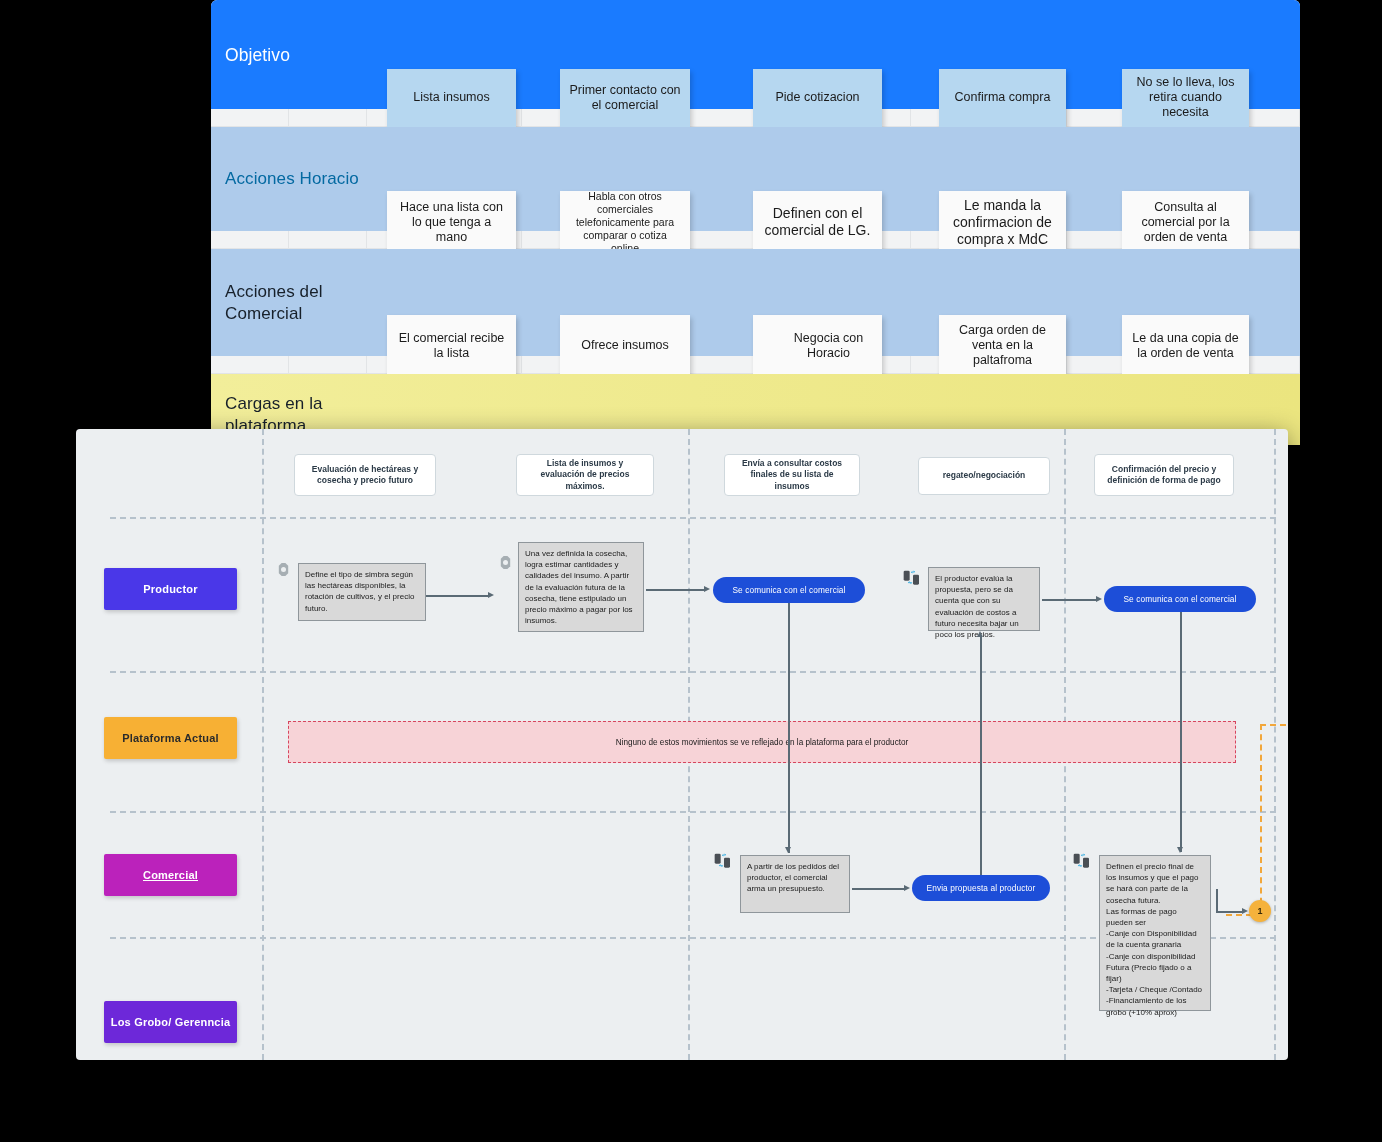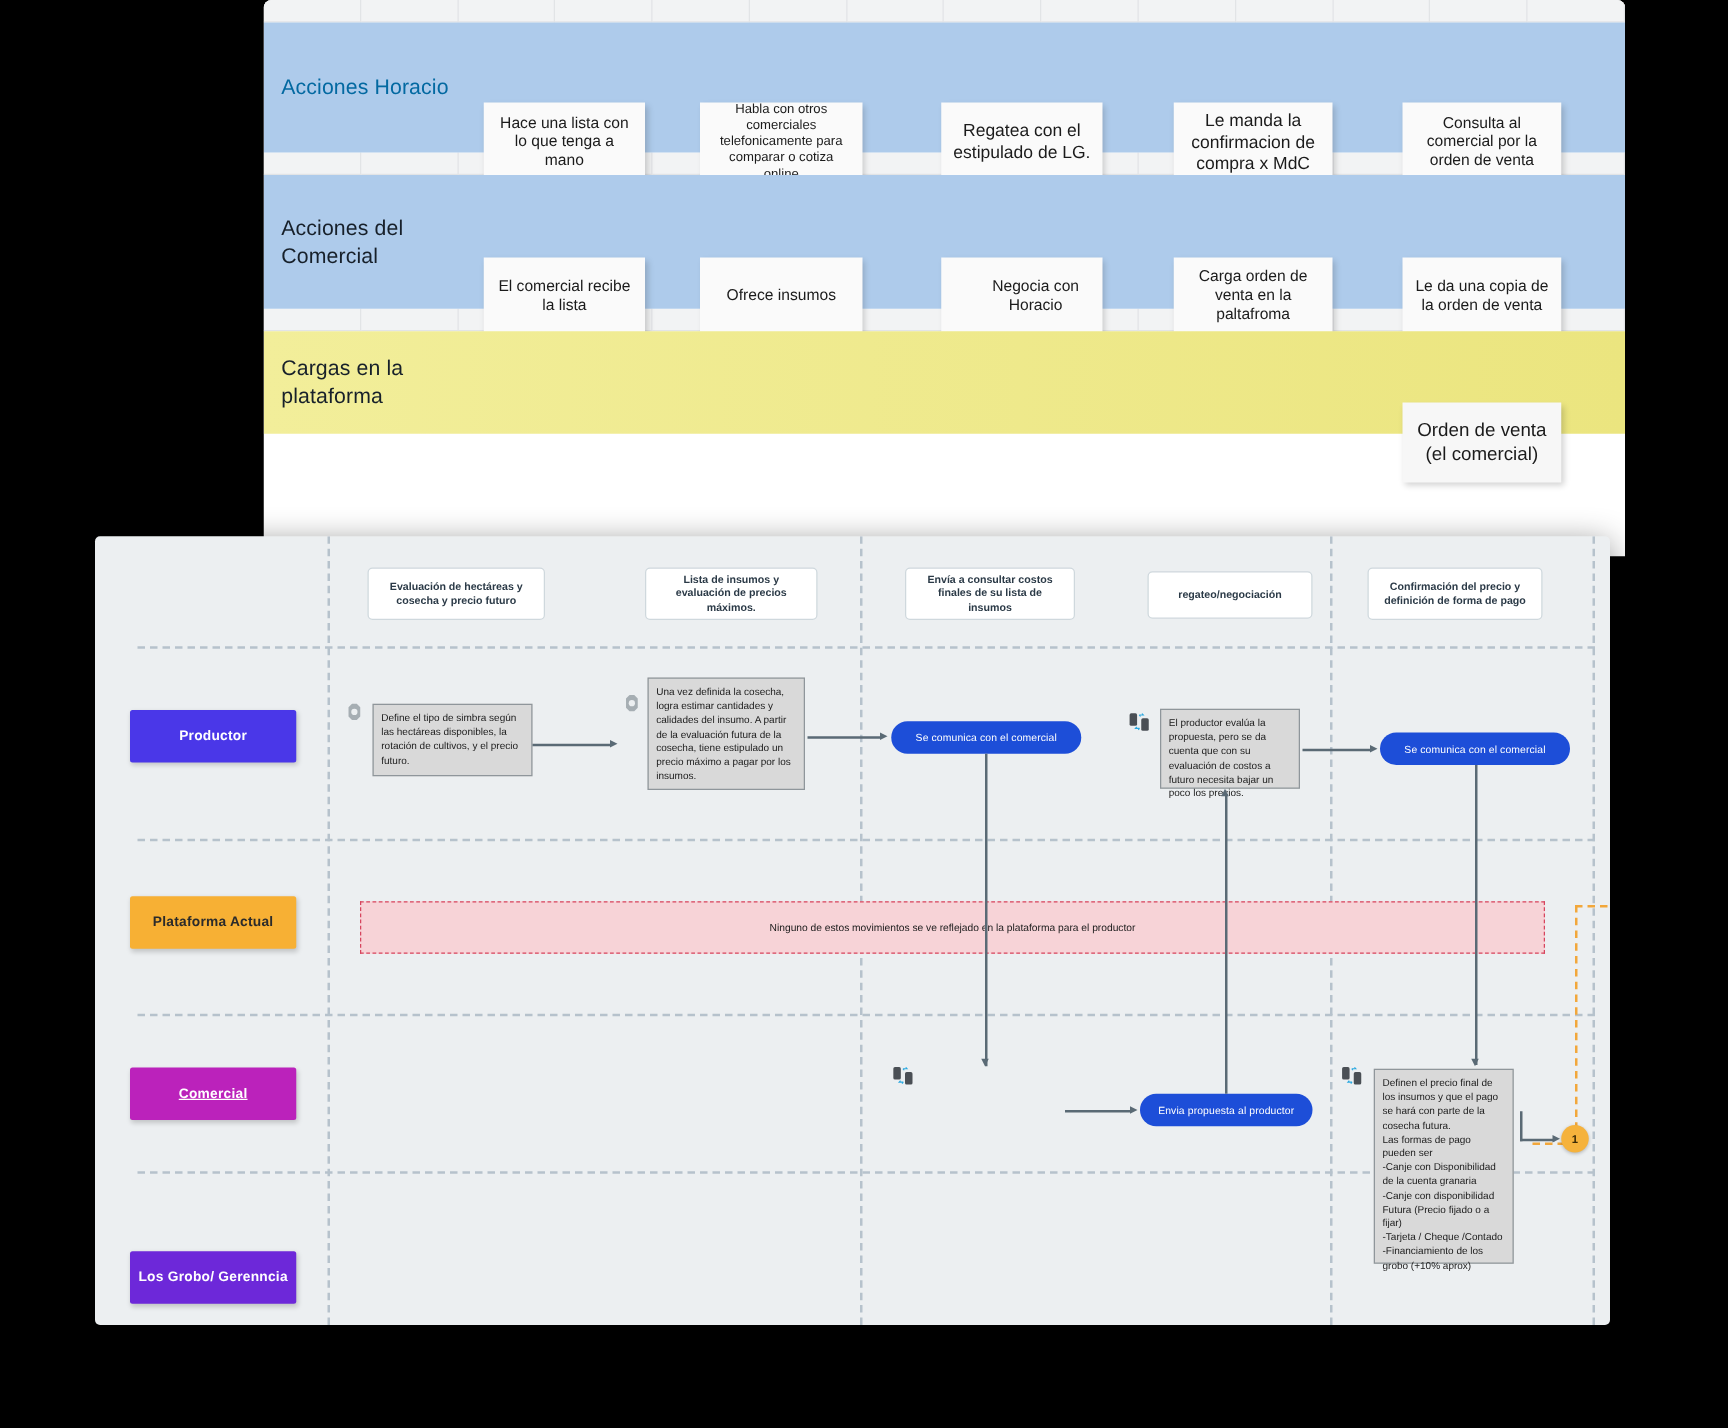--- a/index.html
+++ b/index.html
@@ -119,20 +119,30 @@
     background:#f5b23c;color:#3a2a06;font-size:9px;font-weight:bold;
     display:flex;align-items:center;justify-content:center;
     box-shadow:0 1px 3px rgba(0,0,0,.25);
   }
 </style>
 </head>
 <body>
 
 <div id="journey-panel">
 
+  <div class="band" id="band-objetivo">
+    <div class="band-label">Objetivo</div>
+    <div class="band-cards">
+      <div class="jcard" style="left:-2px;top:14px;width:129px;">Lista insumos</div>
+      <div class="jcard" style="left:171px;top:14px;width:130px;">Primer contacto con el comercial</div>
+      <div class="jcard" style="left:364px;top:14px;width:129px;">Pide cotizacion</div>
+      <div class="jcard" style="left:550px;top:14px;width:127px;">Confirma compra</div>
+      <div class="jcard" style="left:733px;top:14px;width:127px;">No se lo lleva, los retira cuando necesita</div>
+    </div>
+  </div>
 
   <div class="gridrow">
     <i></i>
       <i></i>
     <i></i>
       <i></i>
     <i></i>
       <i></i>
     <i></i>
       <i></i>
@@ -142,21 +152,21 @@
       <i></i>
     <i></i>
       <i></i>
   </div>
 
   <div class="band" id="band-horacio">
     <div class="band-label">Acciones Horacio</div>
     <div class="band-cards">
       <div class="jcard" style="left:-2px;top:12px;width:129px;">Hace una lista con lo que tenga a mano</div>
       <div class="jcard" style="left:171px;top:12px;width:130px;font-size:10.5px;line-height:13px;">Habla con otros comerciales telefonicamente para comparar o cotiza online</div>
-      <div class="jcard" style="left:364px;top:12px;width:129px;font-size:14px;line-height:17px;">Regatea con el estipulado de LG.</div>
+      <div class="jcard" style="left:364px;top:12px;width:129px;font-size:14px;line-height:17px;">Definen con el comercial de LG.</div>
       <div class="jcard" style="left:550px;top:12px;width:127px;font-size:14px;line-height:17px;">Le manda la confirmacion de compra x MdC</div>
       <div class="jcard" style="left:733px;top:12px;width:127px;">Consulta al comercial por la orden de venta</div>
     </div>
   </div>
 
   <div class="gridrow">
     <i></i>
       <i></i>
     <i></i>
       <i></i>
@@ -266,20 +276,21 @@
   <div class="pill" style="left:1028px;top:157px;width:152px;height:26px;">Se comunica con el comercial</div>
 
   <div class="redzone" style="left:212px;top:292px;width:948px;height:42px;">Ninguno de estos movimientos se ve reflejado en la plataforma para el productor</div>
 
   <svg class="device-icon" style="left:638px;top:424px;" viewBox="0 0 30 24">
     <rect x="1" y="1" width="9" height="15" rx="2" fill="#4a4f55"></rect>
     <rect x="15" y="7" width="9" height="15" rx="2" fill="#4a4f55"></rect>
     <path d="M12.5 3 h5 l-1.6 -1.8 M12.5 3 l1.6 1.8" stroke="#29a8e0" stroke-width="1.3" fill="none"></path>
     <path d="M13 19 h-5 l1.6 -1.8 M13 19 l-1.6 1.8" stroke="#29a8e0" stroke-width="1.3" fill="none"></path>
   </svg>
+  <div class="note" style="left:664px;top:426px;width:110px;height:58px;">A partir de los pedidos del productor, el comercial arma un presupuesto.</div>
 
   <div class="conn h" style="left:776px;top:459px;width:52px;"></div>
   <div class="arrowhead" style="left:828px;top:456px;"></div>
 
   <div class="pill" style="left:836px;top:446px;width:138px;height:26px;">Envia propuesta al productor</div>
 
   <svg class="device-icon" style="left:997px;top:424px;" viewBox="0 0 30 24">
     <rect x="1" y="1" width="9" height="15" rx="2" fill="#4a4f55"></rect>
     <rect x="15" y="7" width="9" height="15" rx="2" fill="#4a4f55"></rect>
     <path d="M12.5 3 h5 l-1.6 -1.8 M12.5 3 l1.6 1.8" stroke="#29a8e0" stroke-width="1.3" fill="none"></path>

